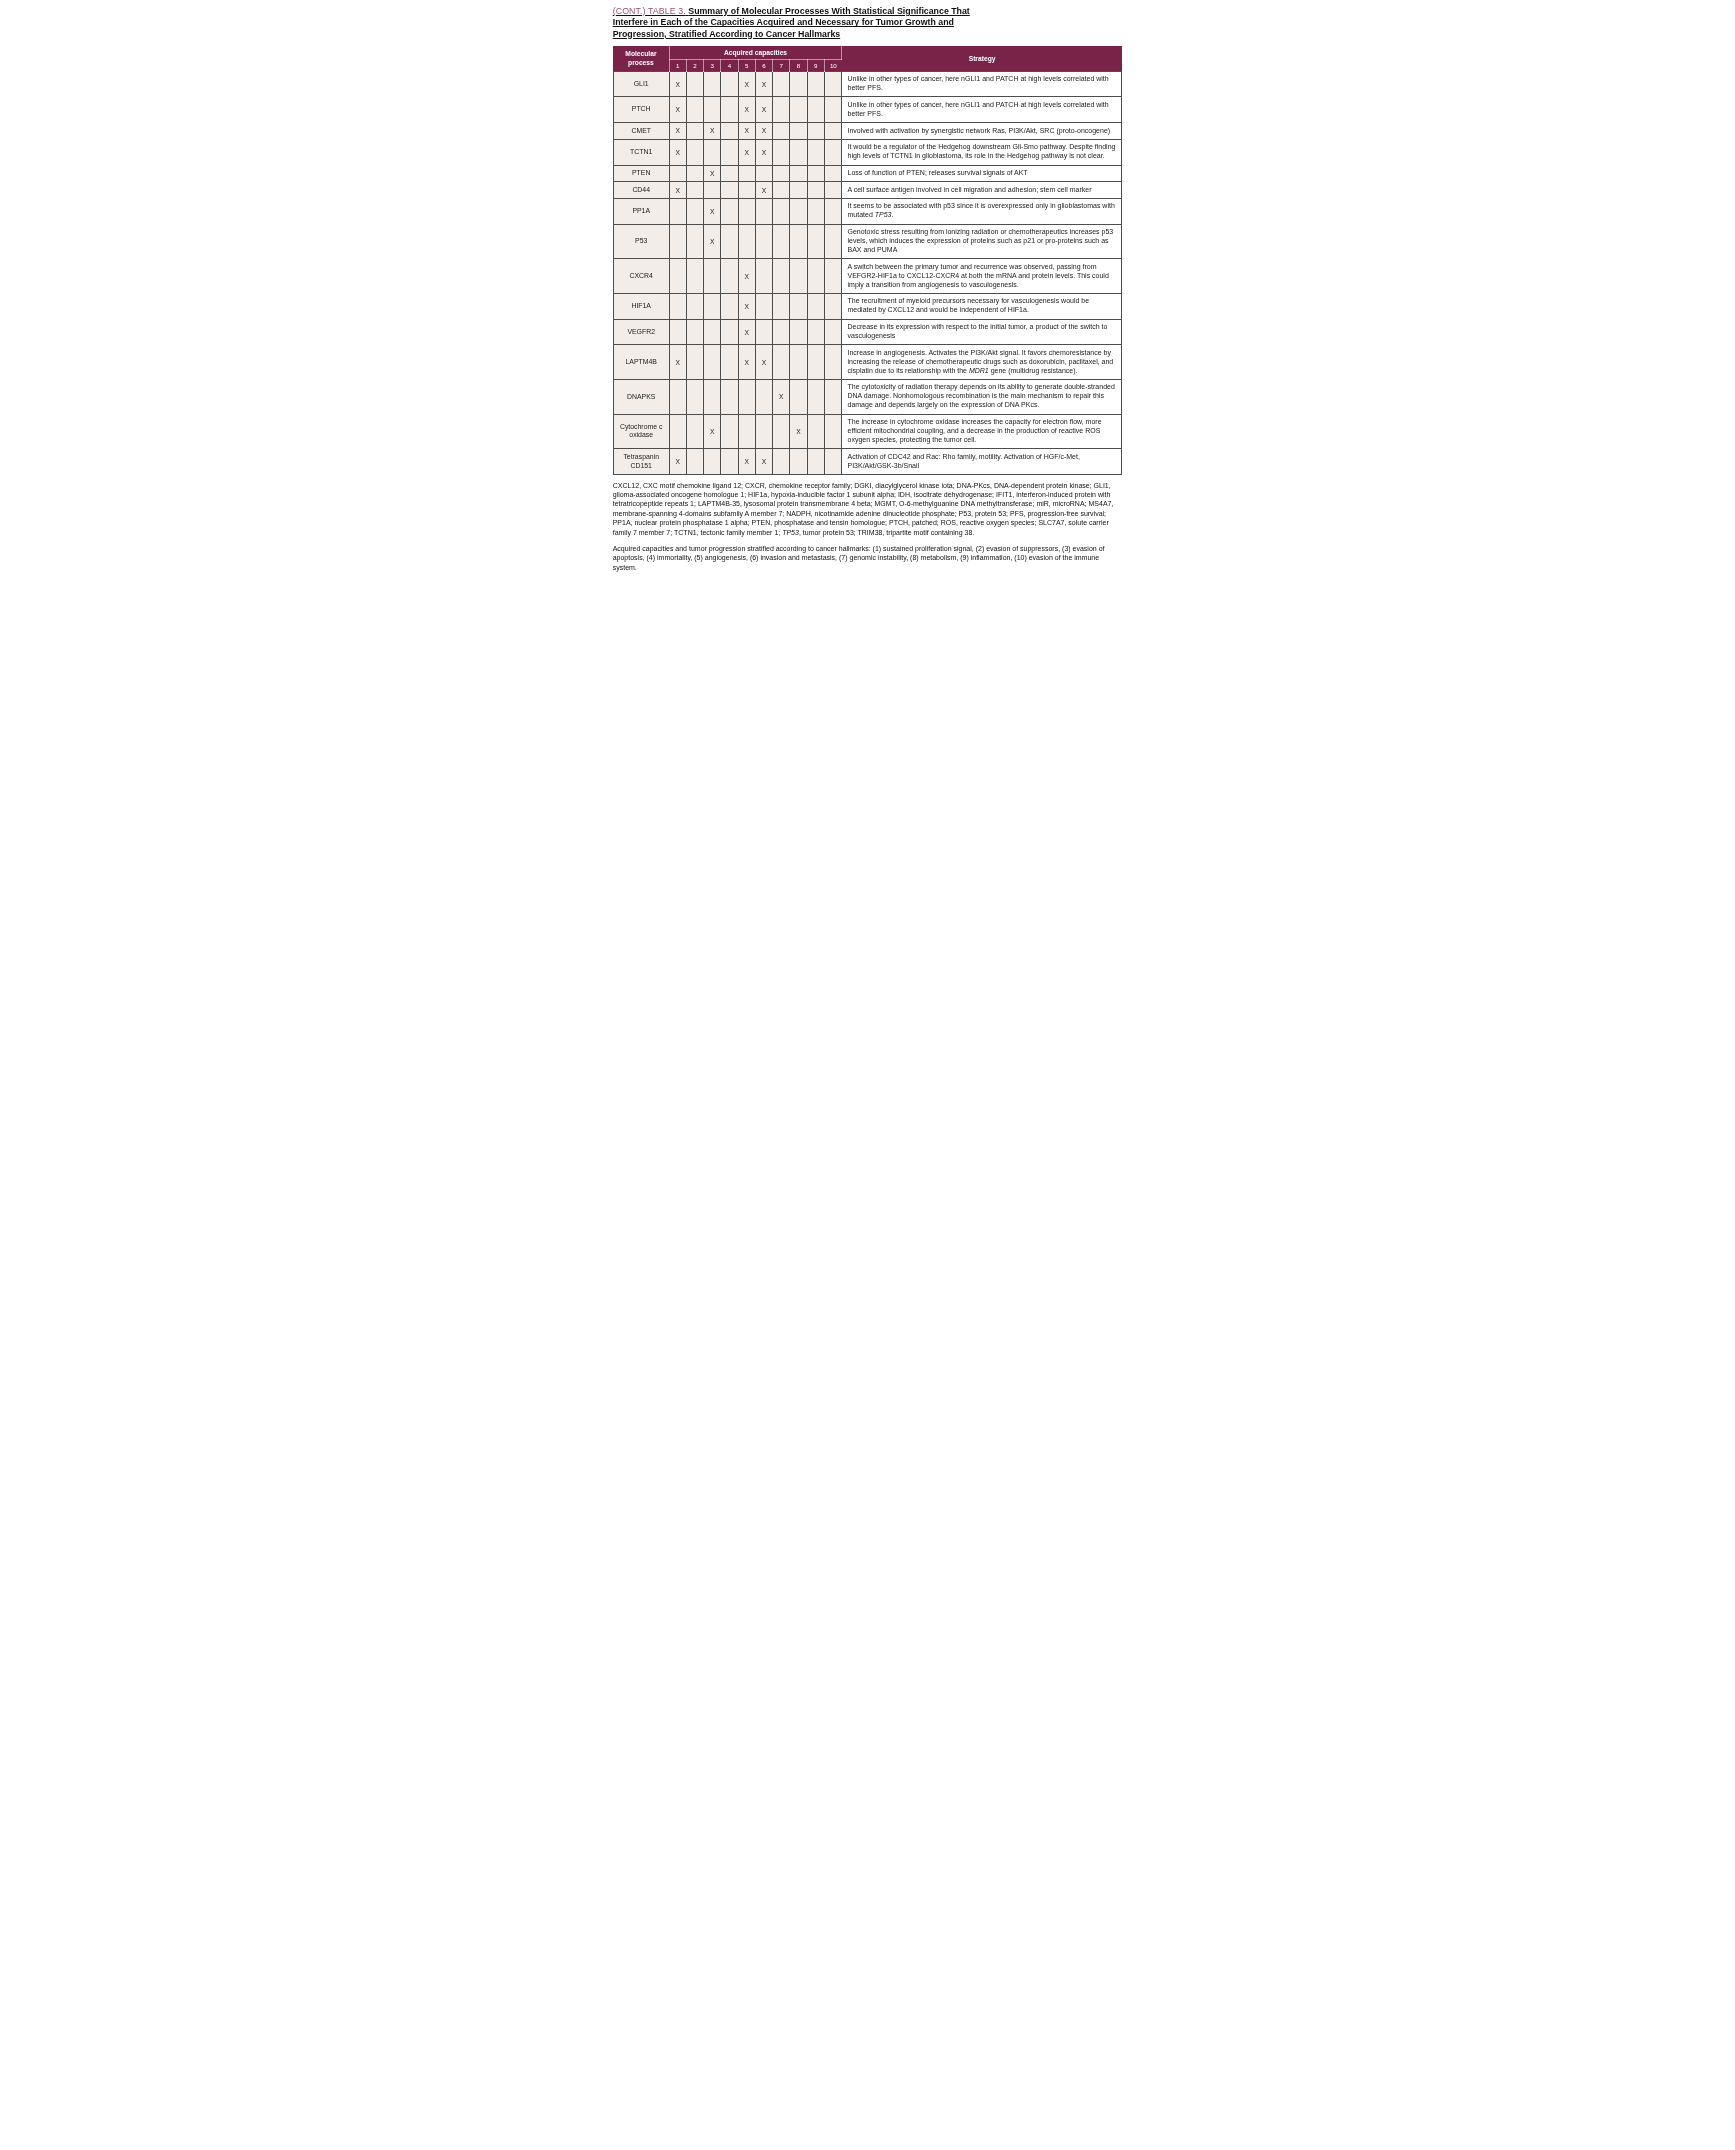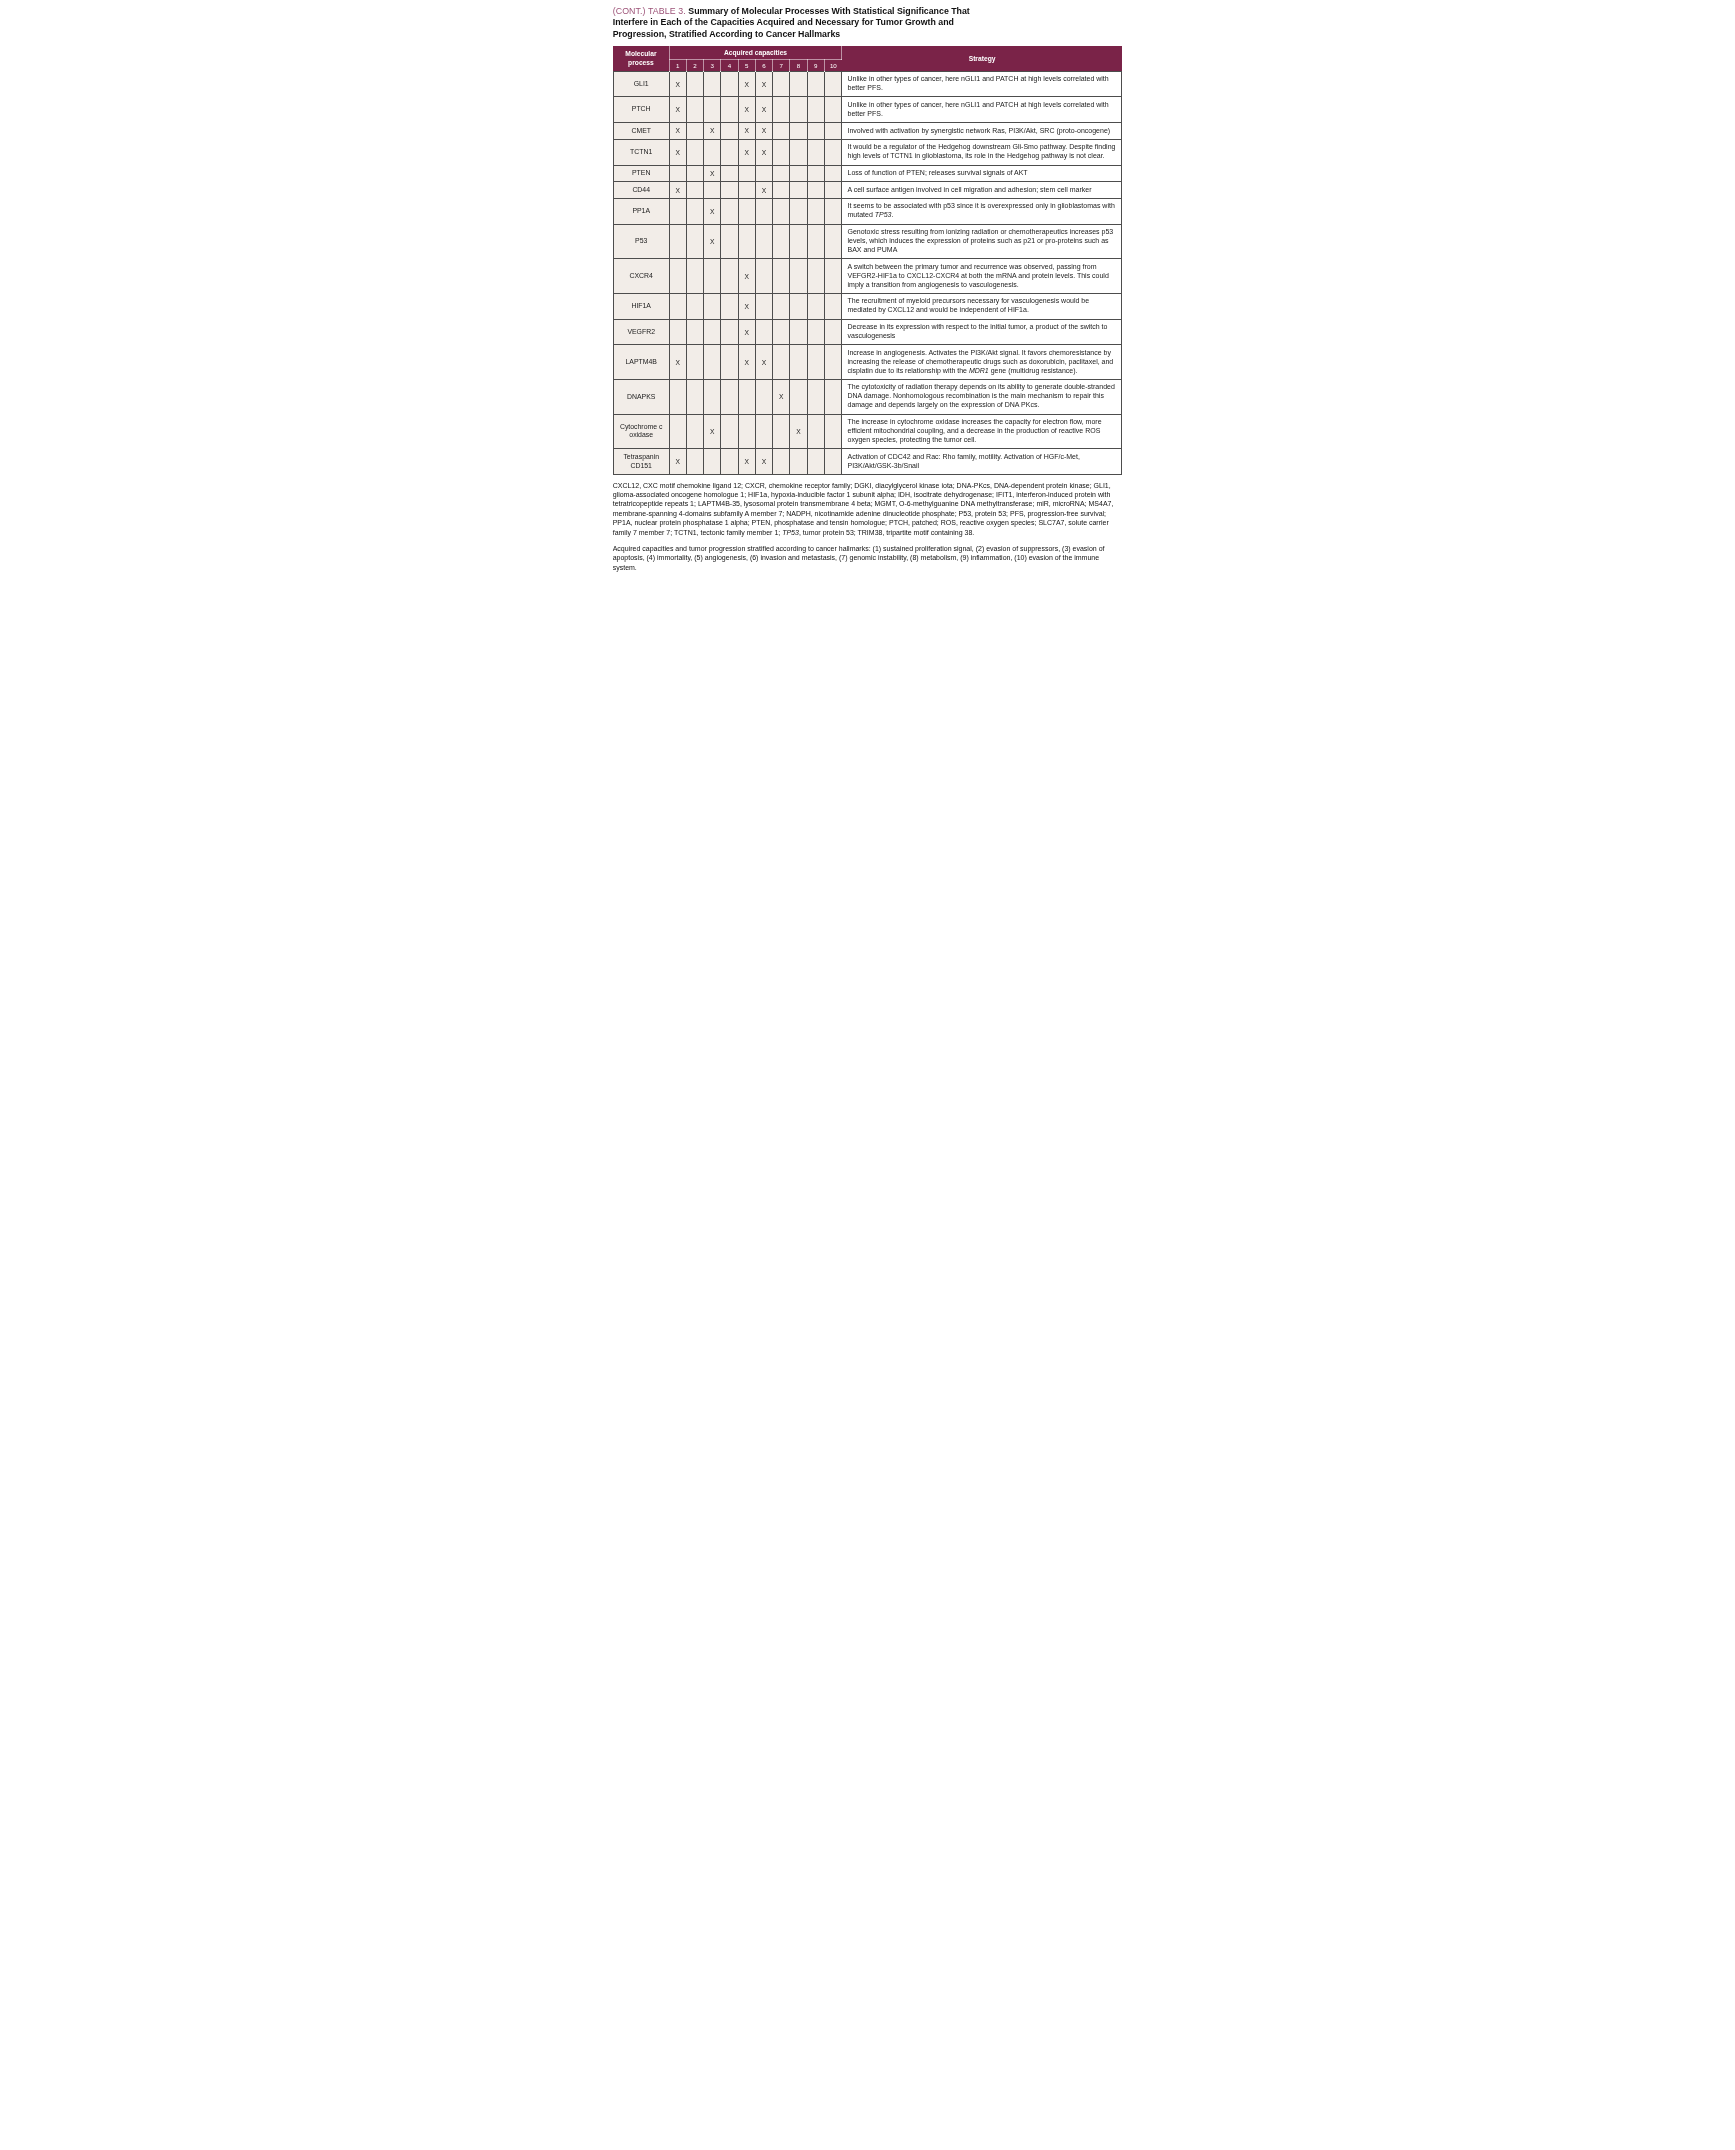--- a/index.html
+++ b/index.html
@@ -21,20 +21,21 @@
     margin:0 auto;
     padding:4.3px 5.2px 11.2px 5.2px;
   }
   .title{
     width:387px;
     font-size:8.8px;
     line-height:1.3;
     font-weight:700;
     color:#111;
     margin:1.7px 0 6px 0;
+    text-decoration:underline;
   }
   .title .prefix{
     color:var(--title-prefix);
     font-weight:400;
     letter-spacing:0.1px;
   }
   table.main{
     width:100%;
     border-collapse:collapse;
     table-layout:fixed;

